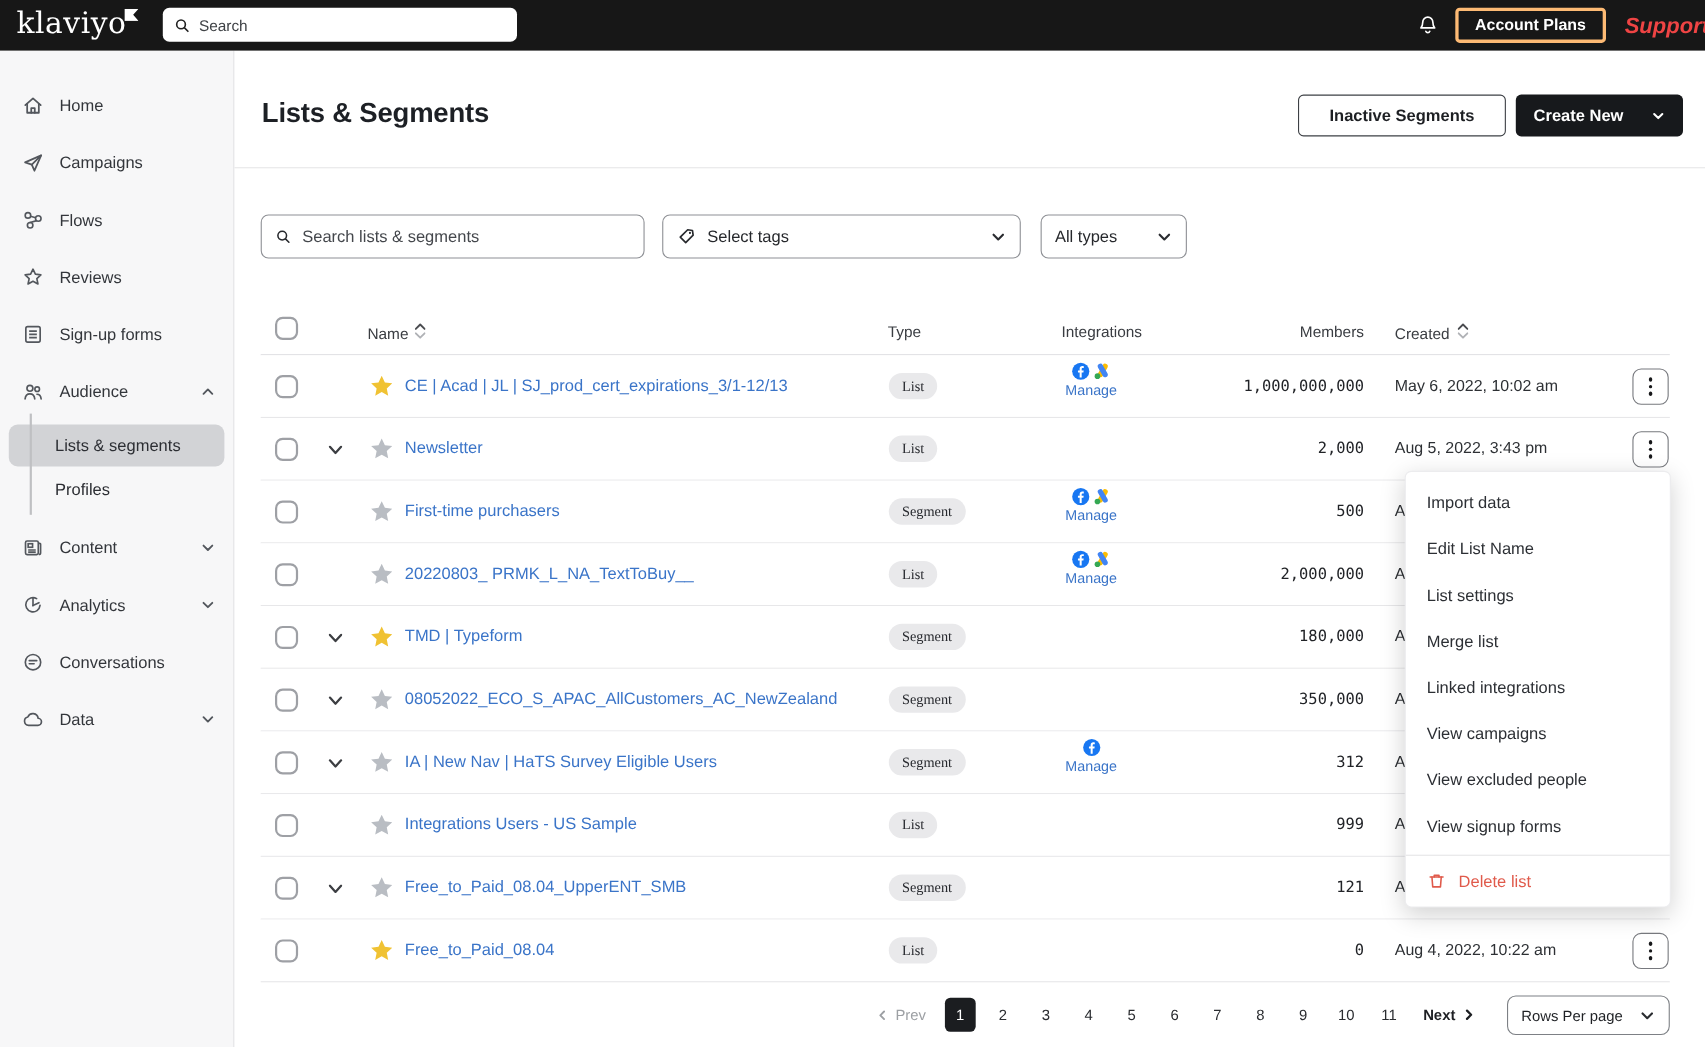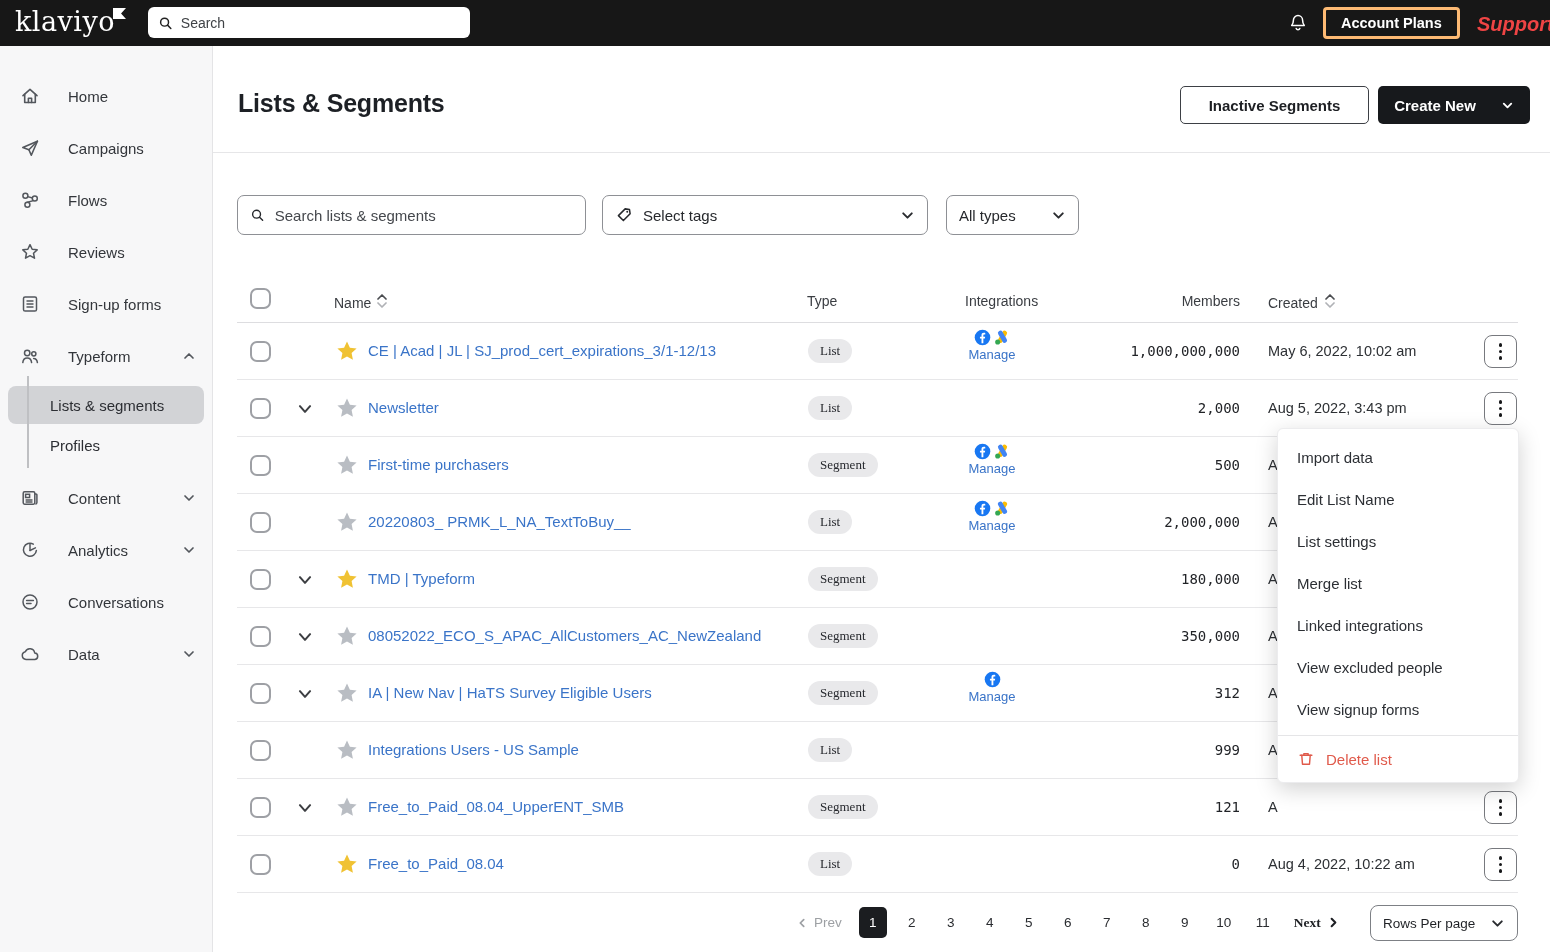--- a/index.html
+++ b/index.html
@@ -21,21 +21,21 @@
   .top-search{position:absolute; left:148px; top:7px; width:322px; height:31px; background:#fff; border-radius:6px; display:flex; align-items:center; padding:0 10px; gap:8px;}
   .top-search input{border:none; outline:none; font-size:14px; color:#26282c; width:100%; background:transparent;}
   .top-search input::placeholder{color:#3f4246;}
   .bell{position:absolute; left:1288px; top:13px; width:20px; height:20px;}
   .acct-btn{position:absolute; left:1323px; top:7px; height:32px; padding:0 15px; border:3px solid #fdba74; border-radius:4px; color:#fff; font-size:14.5px; font-weight:600; display:flex; align-items:center;}
   .support{position:absolute; left:1477px; top:13px; color:#ef4444; font-size:20px; font-weight:600;font-style:italic;}
 
   
   .sidebar{position:absolute; top:46px; left:0; width:213px; bottom:0; background:#f7f7f8; border-right:1px solid #e4e4e6; z-index:40;}
   .side-list{padding-top:24px;}
-  .side-item{height:52px; display:flex; align-items:center; padding:0 16px 0 20px; gap:28px; cursor:pointer;}
+  .side-item{height:52px; display:flex; align-items:center; padding:0 16px 0 20px; gap:14px; cursor:pointer;}
   .side-item svg{flex:0 0 auto; stroke:#53575d;}
   .side-item .lbl{font-size:15px; color:#33363b; flex:1;}
   .side-item .chev{margin-left:auto;}
   .sub-wrap{position:relative; padding:2px 0 6px 0;}
   .tree-line{position:absolute; left:27px; top:-6px; bottom:4px; width:2px; background:#bfc0c3; z-index:2;}
   .sub-item{height:38px; margin:2px 8px; border-radius:8px; display:flex; align-items:center; padding-left:42px; font-size:15px; color:#2c2e33; position:relative; z-index:1; cursor:pointer;}
   .sub-item.selected{background:var(--selected-pill); font-weight:400;}
 
   
   .main{position:absolute; top:46px; left:213px; right:0; bottom:0; background:#fff;}
@@ -88,21 +88,21 @@
   
   .ctx-menu{position:absolute; left:1064px; top:382px; width:242px; background:#fff; border-radius:6px; border:1px solid #ececee; box-shadow:0 6px 22px rgba(0,0,0,.18); z-index:50; padding-top:7px;}
   .ctx-item{height:42px; display:flex; align-items:center; padding-left:19px; font-size:15px; color:#2c2f34; cursor:pointer;}
   .ctx-delete{border-top:1px solid #e5e5e7; margin-top:5px; height:47px; display:flex; align-items:center; gap:11px; padding-left:19px; color:var(--delete-red); font-size:15px; cursor:pointer;}
 
   
   .pager{position:absolute; left:583px; top:861px; display:flex; align-items:center; gap:11px;}
   .pg-prev{display:flex; align-items:center; gap:6px; color:#9da0a4; font-size:13.5px; cursor:pointer; margin-right:6px;}
   .pg-num{width:28px; height:31px; border-radius:5px; display:flex; align-items:center; justify-content:center; font-size:13.5px; color:#2a2c30; cursor:pointer;}
   .pg-num.active{background:#1b1d20; color:#fff;}
-  .pg-next{display:flex; align-items:center; gap:6px; color:#1d1f23; font-size:13.5px; font-weight:600; cursor:pointer; margin-left:6px;font-family:Liberation Serif, serif;}
+  .pg-next{display:flex; align-items:center; gap:6px; color:#1d1f23; font-size:13.5px; font-weight:600; cursor:pointer; margin-left:6px;}
   .rows-per-page{position:absolute; left:1157px; top:859px; width:148px; height:36px; border:1.3px solid #7d8085; border-radius:8px; background:#fff; display:flex; align-items:center; justify-content:space-between; padding:0 12px; font-size:13.5px; color:#1f2125;}
 </style>
 </head>
 <body>
 
 <header class="topbar">
   <div class="logo">klaviyo</div>
   <div class="logo-flag"></div>
   <div class="top-search">
     <svg width="16" height="16" viewBox="0 0 18 18">
@@ -161,21 +161,21 @@
         </svg>
       <span class="lbl">Sign-up forms</span>
     </div>
     <div class="side-item">
       <svg width="20" height="20" viewBox="0 0 20 20" fill="none" stroke-width="1.5" stroke-linecap="round">
           <circle cx="7.2" cy="7" r="2.7"></circle>
           <path d="M2.8 16.6c.3-3 2-4.6 4.4-4.6s4.1 1.6 4.4 4.6"></path>
           <circle cx="13.8" cy="7.8" r="2.1"></circle>
           <path d="M13.6 12.4c2.2 0 3.5 1.4 3.8 4.2"></path>
         </svg>
-      <span class="lbl">Typeform</span>
+      <span class="lbl">Audience</span>
       <svg class="chev" width="14" height="14" viewBox="0 0 14 14" fill="none" stroke="#3f4247" stroke-width="1.7" stroke-linecap="round" stroke-linejoin="round">
           <polyline points="3,9 7,5 11,9"></polyline>
         </svg>
     </div>
     <div class="sub-wrap">
       <div class="tree-line"></div>
       <div class="sub-item selected">
         <span>Lists &amp; segments</span>
       </div>
       <div class="sub-item">
@@ -558,20 +558,21 @@
         </button>
   </div>
 </div>
 
   <div class="ctx-menu">
     <div class="ctx-item">Import data</div>
     <div class="ctx-item">Edit List Name</div>
     <div class="ctx-item">List settings</div>
     <div class="ctx-item">Merge list</div>
     <div class="ctx-item">Linked integrations</div>
+    <div class="ctx-item">View campaigns</div>
     <div class="ctx-item">View excluded people</div>
     <div class="ctx-item">View signup forms</div>
     <div class="ctx-delete">
       <svg width="18" height="18" viewBox="0 0 20 20" fill="none" stroke="var(--delete-red)" stroke-width="1.6" stroke-linecap="round" stroke-linejoin="round">
           <line x1="3.5" y1="5.8" x2="16.5" y2="5.8"></line>
           <path d="M7.6 5.8V4.2h4.8v1.6"></path>
           <path d="M5.3 5.8l.8 10h7.8l.8-10"></path>
         </svg>
       <span>Delete list</span>
     </div>

